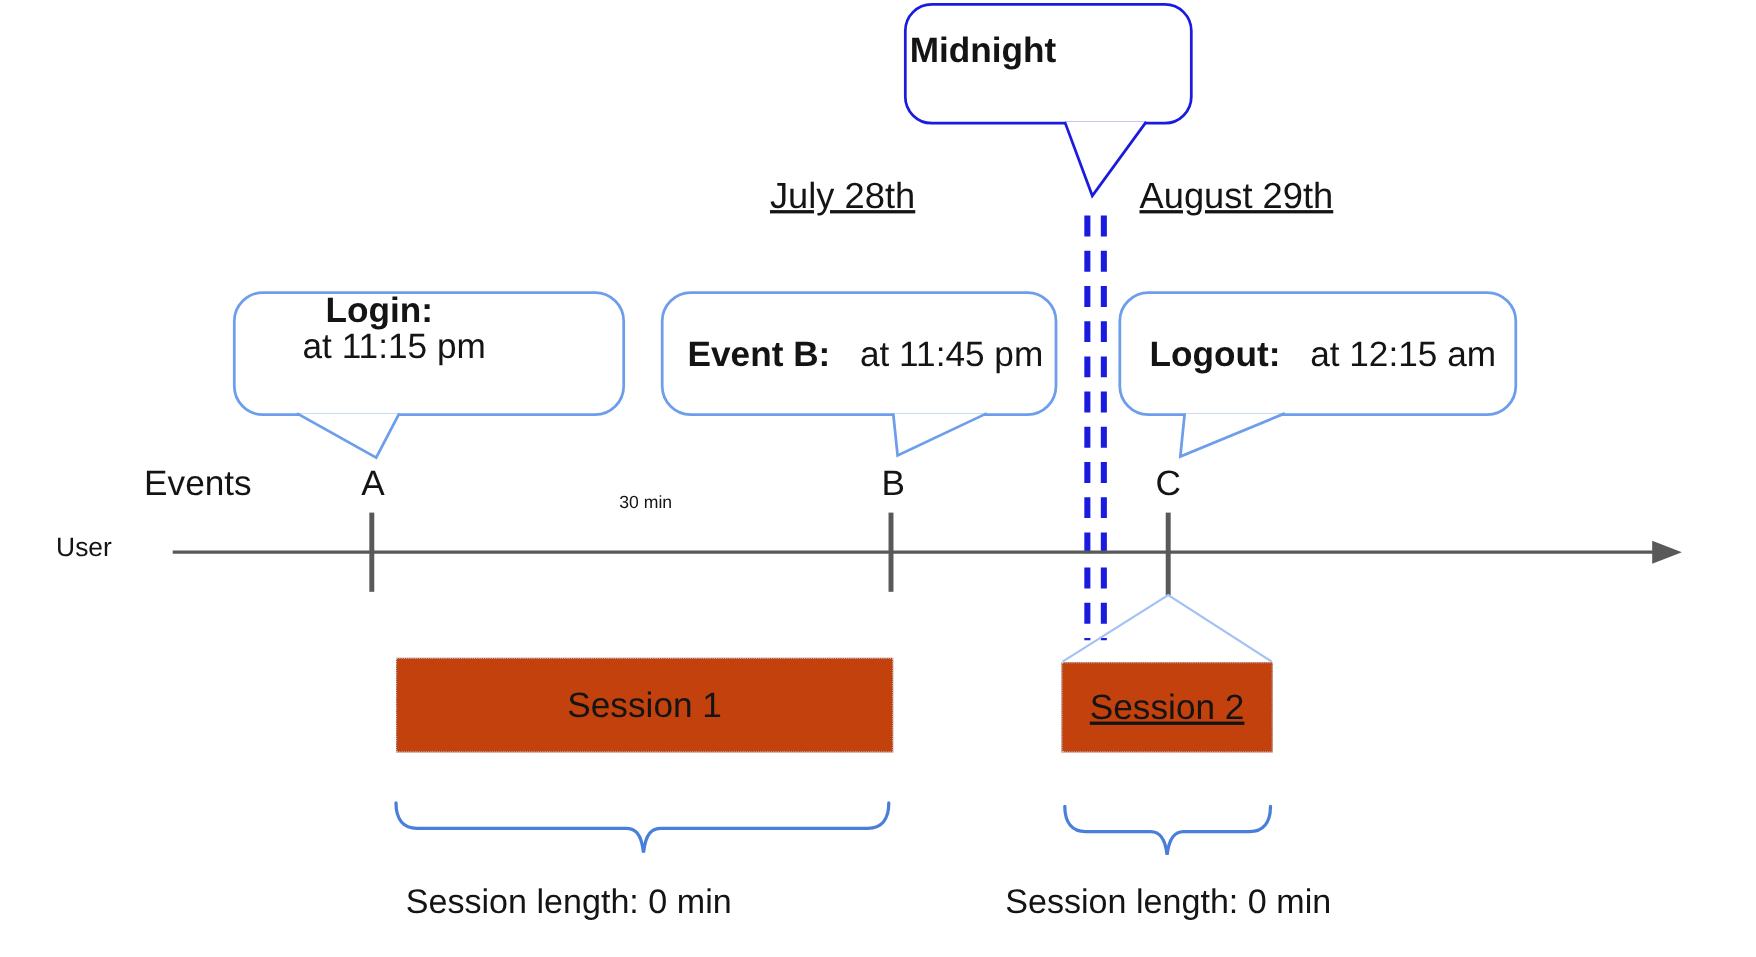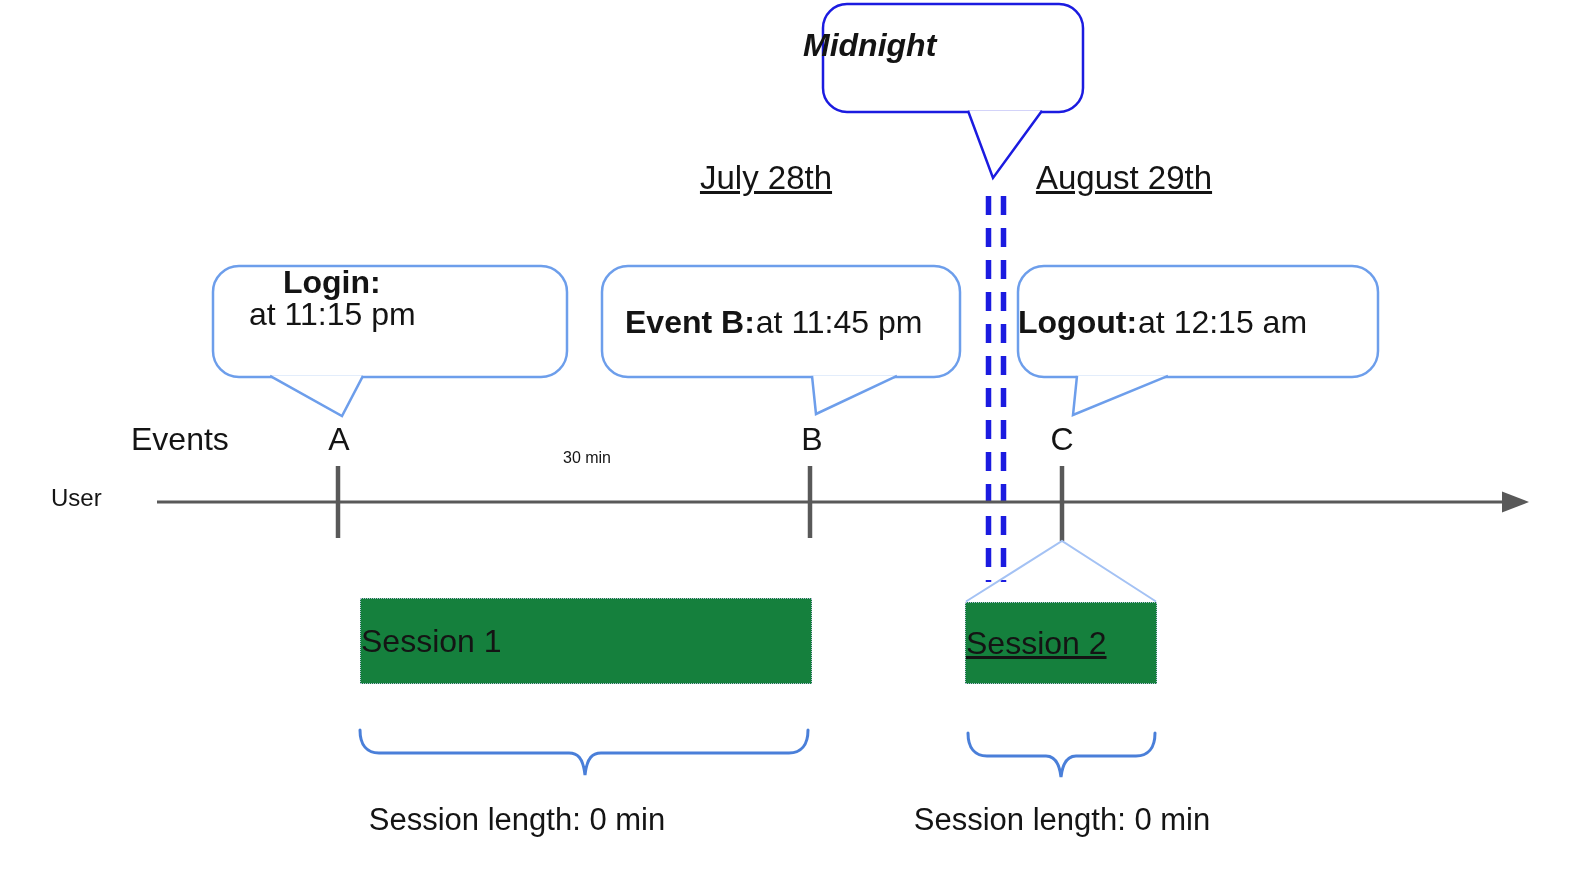--- a/index.html
+++ b/index.html
@@ -11,33 +11,33 @@
     color:#141414;
     overflow:hidden;
   }
   .layer{position:absolute;left:0;top:0;}
   .txt{position:absolute;white-space:nowrap;}
   .bubble-text{
     position:absolute;display:flex;align-items:center;
     font-size:32px;line-height:1;
   }
   .bubble-text .t-bold{font-weight:bold;}
-  .bubble-text .t-time{margin-left:1px;}
+  .bubble-text .t-time{margin-left:27px;}
   .date-label{font-size:33px;text-align:center;width:220px;line-height:1;text-decoration:underline;}
   .axis-label{font-size:32px;line-height:1;}
   .marker{font-size:32px;width:60px;text-align:center;line-height:1;}
   .user-label{font-size:24px;line-height:1;}
   .interval{font-size:16px;width:140px;text-align:center;line-height:1;}
   .midnight-text{
     position:absolute;display:flex;align-items:center;
     font-size:32px;font-weight:bold;line-height:1;
   }
   .session-box{
-    position:absolute;display:flex;align-items:center;justify-content:flex-start;
-    background:#15803d;border:1px dotted #b4c0d8;box-sizing:border-box;
+    position:absolute;display:flex;align-items:center;justify-content:center;
+    background:#c2410c;border:1px dotted #b4c0d8;box-sizing:border-box;
     font-size:32px;
   }
   .length-label{font-size:31px;width:380px;text-align:center;line-height:1;}
 </style>
 </head>
 <body>
 
 <div class="canvas">
 
   <svg class="layer" width="1596" height="870" viewBox="0 0 1596 870">
@@ -68,31 +68,31 @@
 
     <path d="M 360,730 C 360,745 367,753 379,753 L 569,753 C 577,753 583,757 585,775
              C 587,757 593,753 601,753 L 789,753 C 801,753 808,745 808,730" fill="none" stroke="#4a7fd9" stroke-width="3" stroke-linecap="round"></path>
     <path d="M 968,733 C 968,748 975,756 987,756 L 1046,756 C 1053,756 1059,760 1061,777
              C 1063,760 1069,756 1076,756 L 1136,756 C 1148,756 1155,748 1155,733" fill="none" stroke="#4a7fd9" stroke-width="3" stroke-linecap="round"></path>
   </svg>
 
   <div class="txt date-label" style="left:656px;top:161px;">July 28th</div>
   <div class="txt date-label" style="left:1014px;top:161px;">August 29th</div>
 
-  <div class="midnight-text" style="left:803px;top:4px;height:81px;font-style:italic;">Midnight</div>
+  <div class="midnight-text" style="left:827px;top:4px;height:81px;">Midnight</div>
 
   <div class="bubble-text" style="left:248px;top:266px;height:111px;flex-direction:column;">
     <span class="t-bold">Login:</span>
     <span class="t-time">at 11:15 pm</span>
   </div>
   <div class="bubble-text" style="left:625px;top:266px;height:111px;">
     <span class="t-bold">Event B:</span>
     <span class="t-time">at 11:45 pm</span>
   </div>
-  <div class="bubble-text" style="left:1018px;top:266px;height:111px;">
+  <div class="bubble-text" style="left:1045px;top:266px;height:111px;">
     <span class="t-bold">Logout:</span>
     <span class="t-time">at 12:15 am</span>
   </div>
 
   <div class="txt axis-label" style="left:131px;top:423px;">Events</div>
   <div class="txt marker" style="left:309px;top:423px;">A</div>
   <div class="txt marker" style="left:782px;top:423px;">B</div>
   <div class="txt marker" style="left:1032px;top:423px;">C</div>
   <div class="txt interval" style="left:517px;top:450px;">30 min</div>
   <div class="txt user-label" style="left:51px;top:486px;">User</div>

